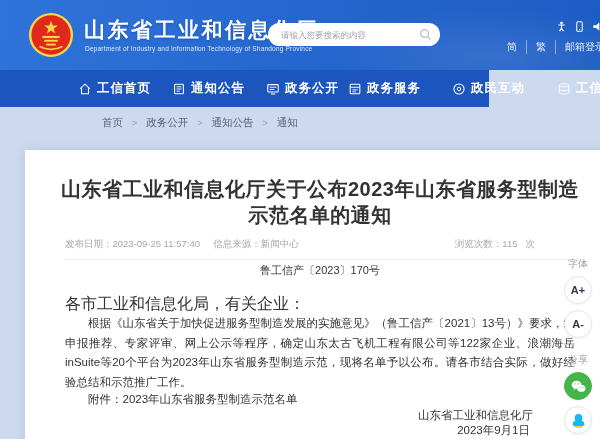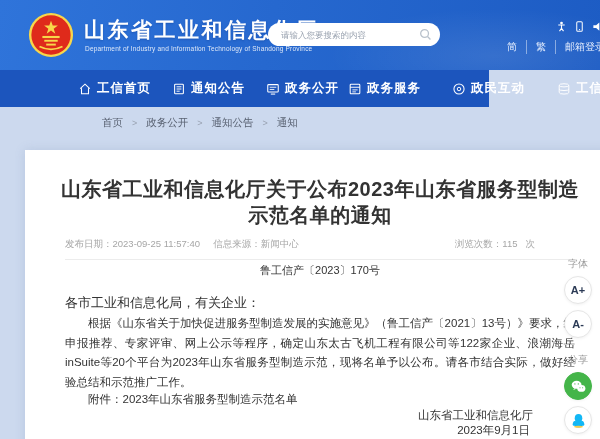--- a/index.html
+++ b/index.html
@@ -72,21 +72,21 @@
     margin:26px 36px 0; text-align:center; font-size:20px; line-height:26px; font-weight:bold;
     color:#333; letter-spacing:.5px;
   }
   .meta {
     margin:9px 0 0; padding:0 80px 0 40px; display:flex; justify-content:space-between;
     font-size:9.5px; color:#a6a6a6; line-height:13px;
   }
   .meta .views-num { margin-right:8px; }
   .divider { margin:9px 40px 0; border-top:1px solid #ececec; }
   .doc-number { margin-top:3px; text-align:center; font-size:11px; color:#333; line-height:14px; }
-  .salutation { margin:20px 40px 0; font-size:13px; color:#333; line-height:14px;font-family:Liberation Mono, monospace; }
+  .salutation { margin:20px 40px 0; font-size:16px; color:#333; line-height:14px; }
   .para {
     margin:3px 40px 0; font-size:11.5px; color:#333; line-height:19.5px; text-indent:2em;
     text-align:justify;
   }
   .attachment { margin:0 40px; font-size:11.5px; color:#333; line-height:15.5px; text-indent:2em; }
   .sign { margin:0 82px 0 0; text-align:right; font-size:11.5px; color:#333; line-height:15.5px; }
   .sign-date { margin:0 85px 0 0; text-align:right; font-size:11.5px; color:#333; line-height:15.5px;padding-left:40px; }
 
   
   .side-panel { position:absolute; left:556px; top:258px; width:44px; text-align:center; z-index:5; }

